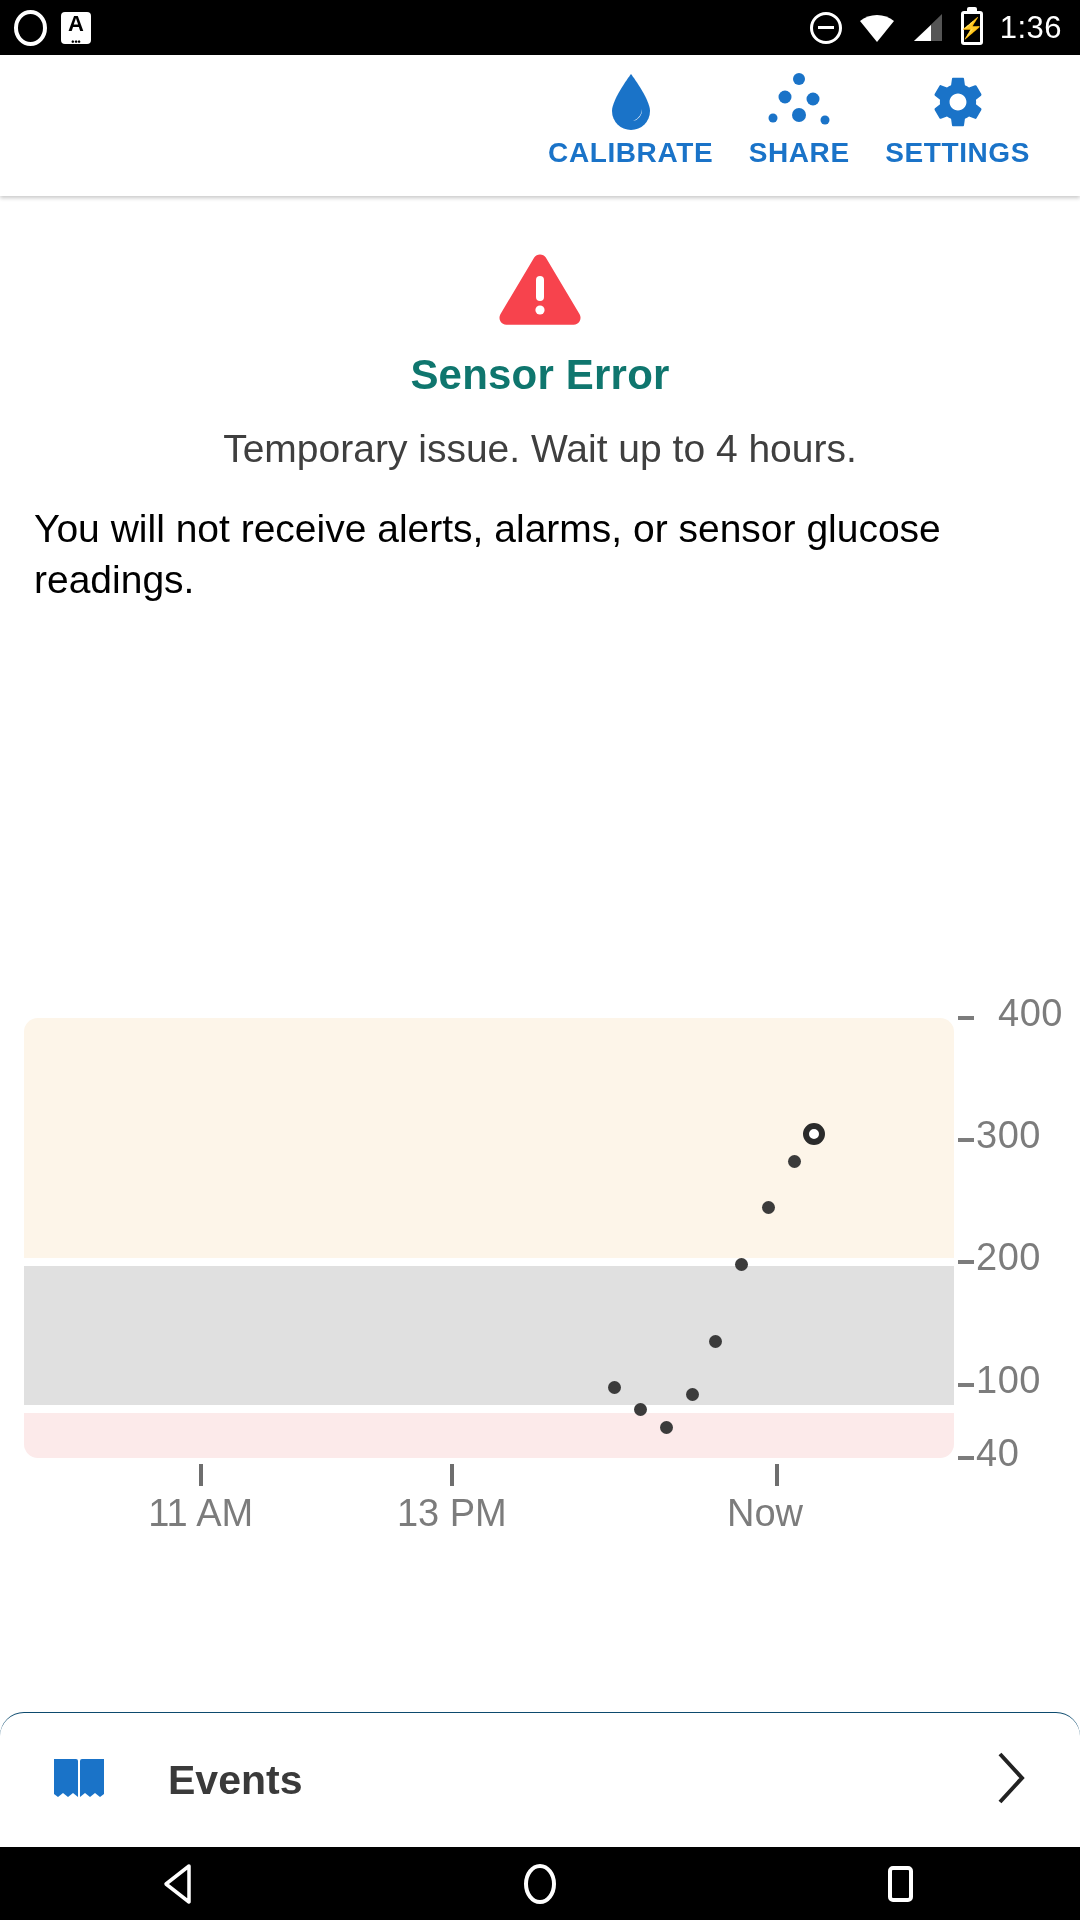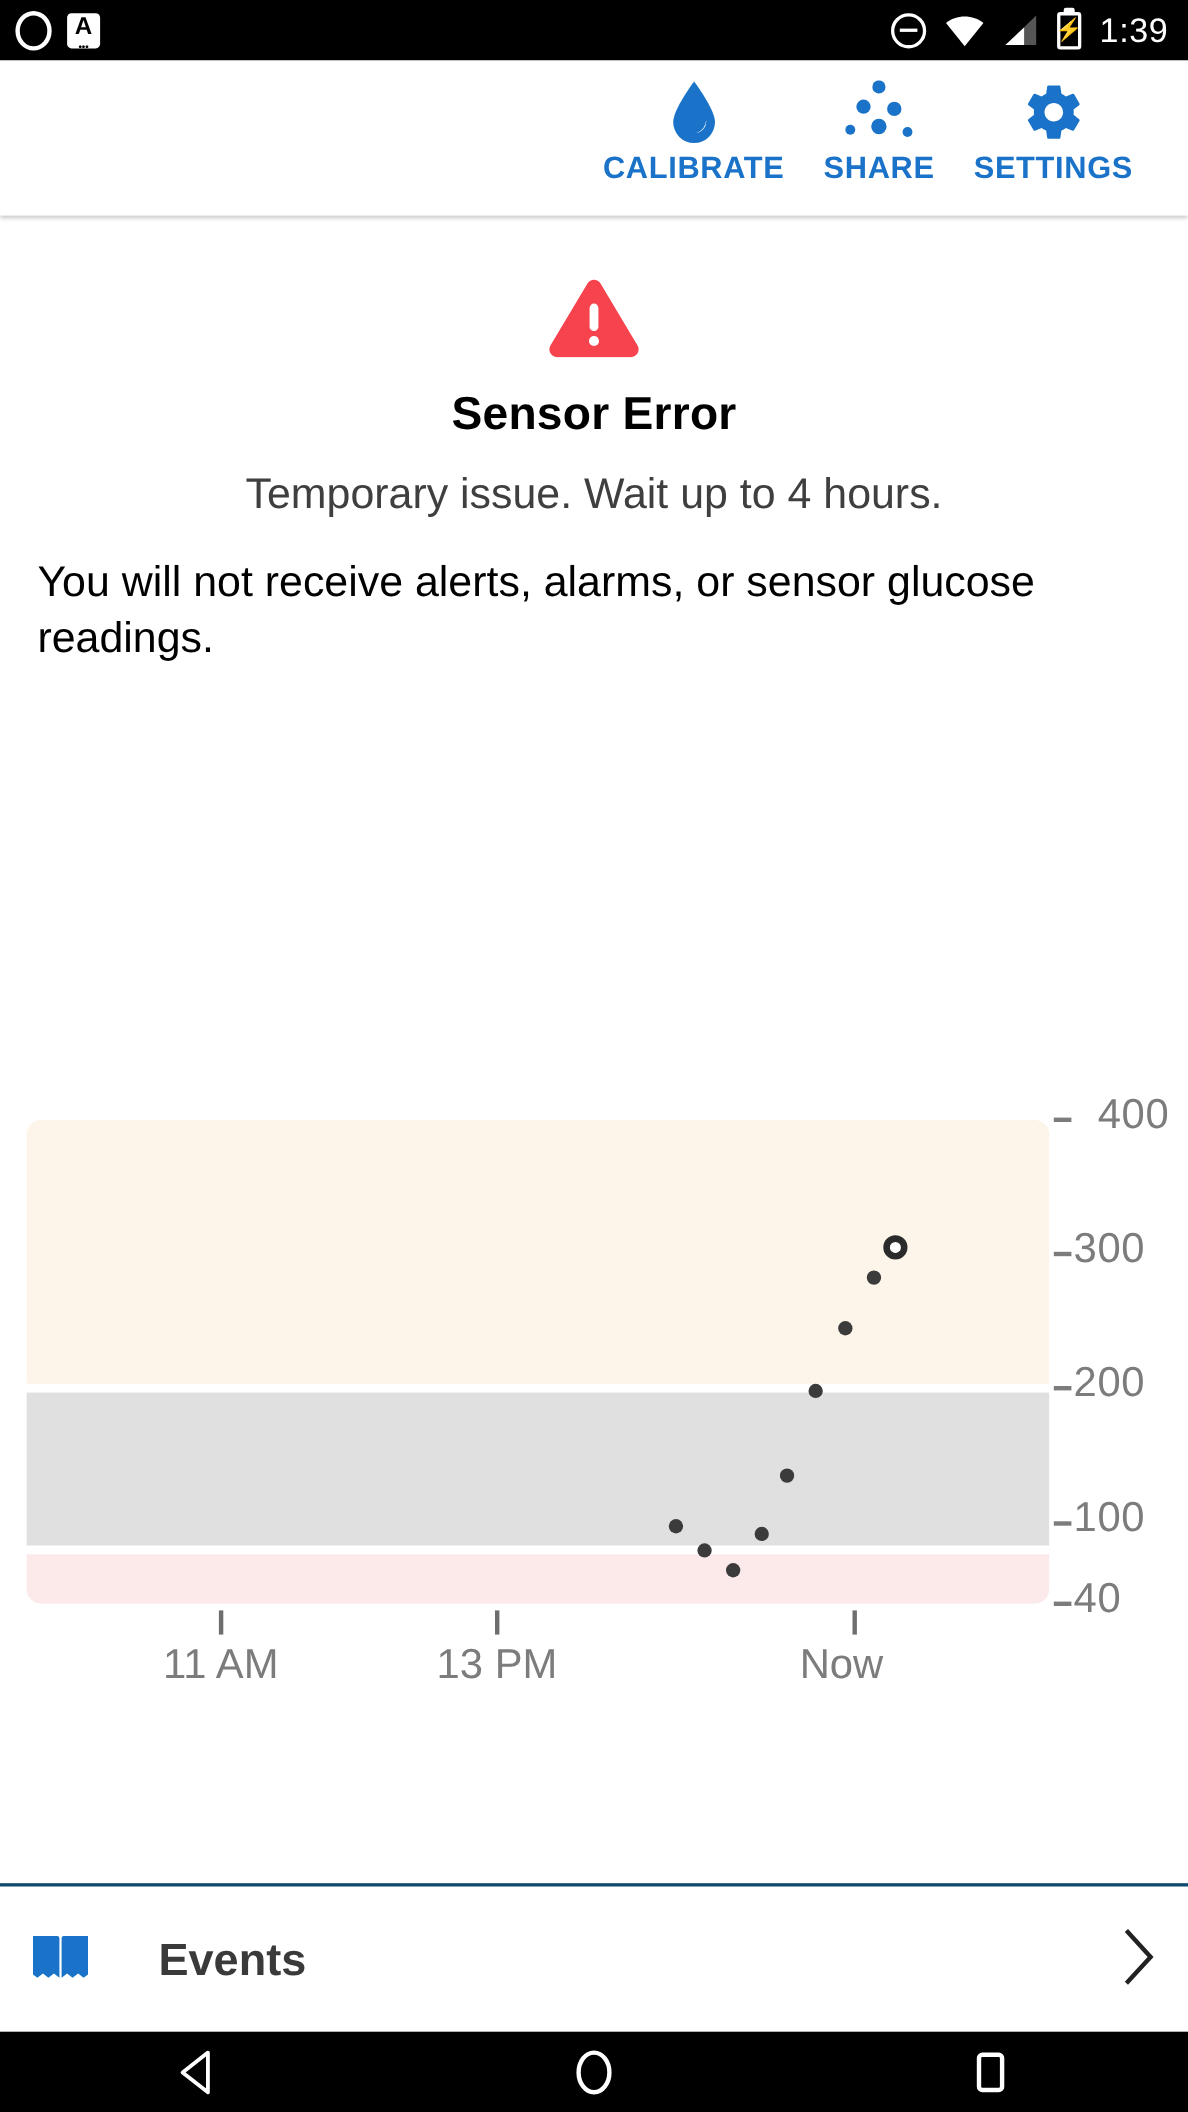--- a/index.html
+++ b/index.html
@@ -51,21 +51,21 @@
   .action .glyph{ height:62px; display:flex; align-items:center; justify-content:center; }
   .action .alabel{
     margin-top:4px; font-size:28px; font-weight:700; letter-spacing:.6px;
     color:#1a73c8; text-transform:uppercase;
   }
 
   
   .err-wrap{ position:absolute; top:192px; left:0; width:1080px; text-align:center; }
   .warn-tri{ margin:60px auto 0; }
   .err-title{
-    margin-top:22px; font-size:42px; font-weight:700; color:#000000; letter-spacing:.2px;
+    margin-top:22px; font-size:42px; font-weight:700; color:#0f766e; letter-spacing:.2px;
   }
   .err-sub{
     margin-top:28px; font-size:39px; font-weight:400; color:#3f3f3f;
   }
   .help-btn{
     display:inline-block; margin-top:44px;
     padding:14px 44px 16px;
     border:3px solid #1a73c8; background:#fff;
     color:#1a73c8; font-size:34px; font-weight:700; letter-spacing:.3px;
     cursor:pointer;
@@ -100,22 +100,22 @@
 
   .xtick{ position:absolute; width:4px; height:22px; background:#6e6e6e; }
   .xlab{
     position:absolute; font-size:38px; color:#7c7c7c; font-weight:400;
     transform:translateX(-50%); white-space:nowrap;
   }
 
   
   .events-row{
     position:absolute; left:0; top:1712px; width:1080px; height:135px;
-    background:#fff; border-top:3px solid #0c4a6e;
-    display:flex; align-items:center; padding:0 28px; cursor:pointer;
+    background:#fff; border-top:1px solid #0c4a6e;
+    display:flex; align-items:center; padding:0 52px; cursor:pointer;border-radius:24px;
   }
   .events-label{ margin-left:62px; font-size:41px; font-weight:700; color:#3a3a3a; }
   .chev{ margin-left:auto; }
 
   
   .navbar{
     position:absolute; left:0; bottom:0; width:1080px; height:73px;
     background:#000; display:flex; align-items:center; justify-content:space-around;
   }
   .navbtn{ width:160px; height:73px; display:flex; align-items:center; justify-content:center; cursor:pointer; }
@@ -137,21 +137,21 @@
       <svg width="36" height="30" viewBox="0 0 36 30">
         <path d="M1 8 C10 0,26 0,35 8 L18 29 Z" fill="#ffffff"></path>
       </svg>
       <svg width="32" height="30" viewBox="0 0 32 30">
         <path d="M2 28 L30 28 L30 1 Z" fill="#555555"></path>
         <path d="M2 28 L19 28 L19 12 Z" fill="#ffffff"></path>
       </svg>
       <div class="ic-batt">
         <span>⚡</span>
       </div>
-      <div class="sb-time">1:39</div>
+      <div class="sb-time">1:36</div>
     </div>
   </div>
 
   <div class="actionbar">
 
     <div class="action">
       <span class="glyph">
         <svg width="44" height="58" viewBox="0 0 44 58">
           <path d="M22 1 C22 1 3 26 3 38 a19 19 0 0 0 38 0 C41 26 22 1 22 1 Z" fill="#1a73c8"></path>
           <path d="M33 36 a11 11 0 0 1 -9 12 a14 14 0 0 0 9 -12 Z" fill="#ffffff" opacity=".92"></path>

